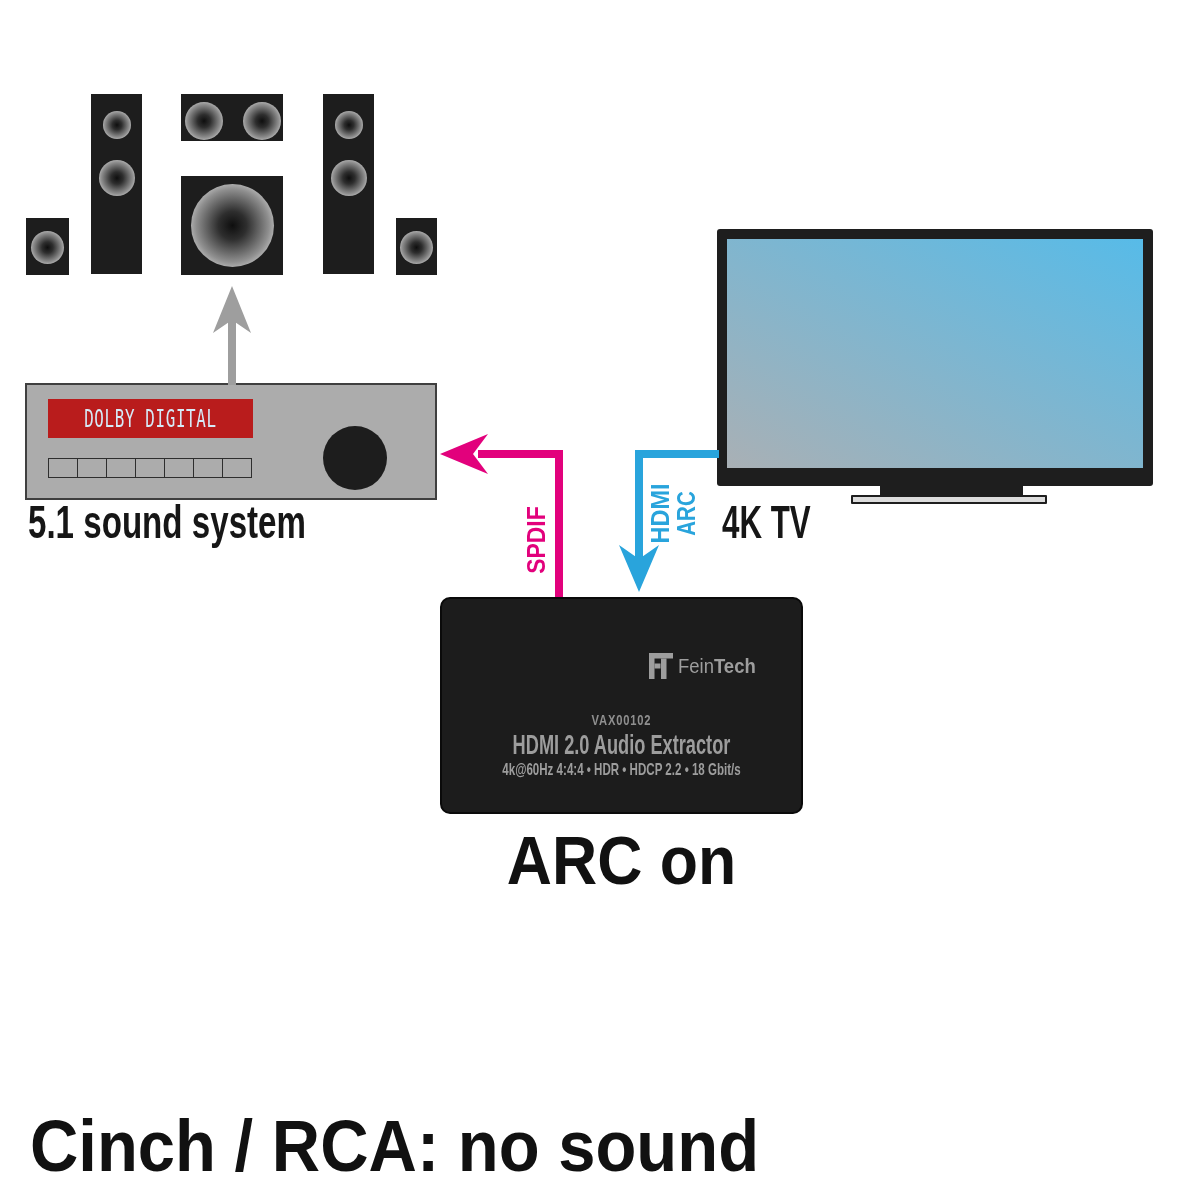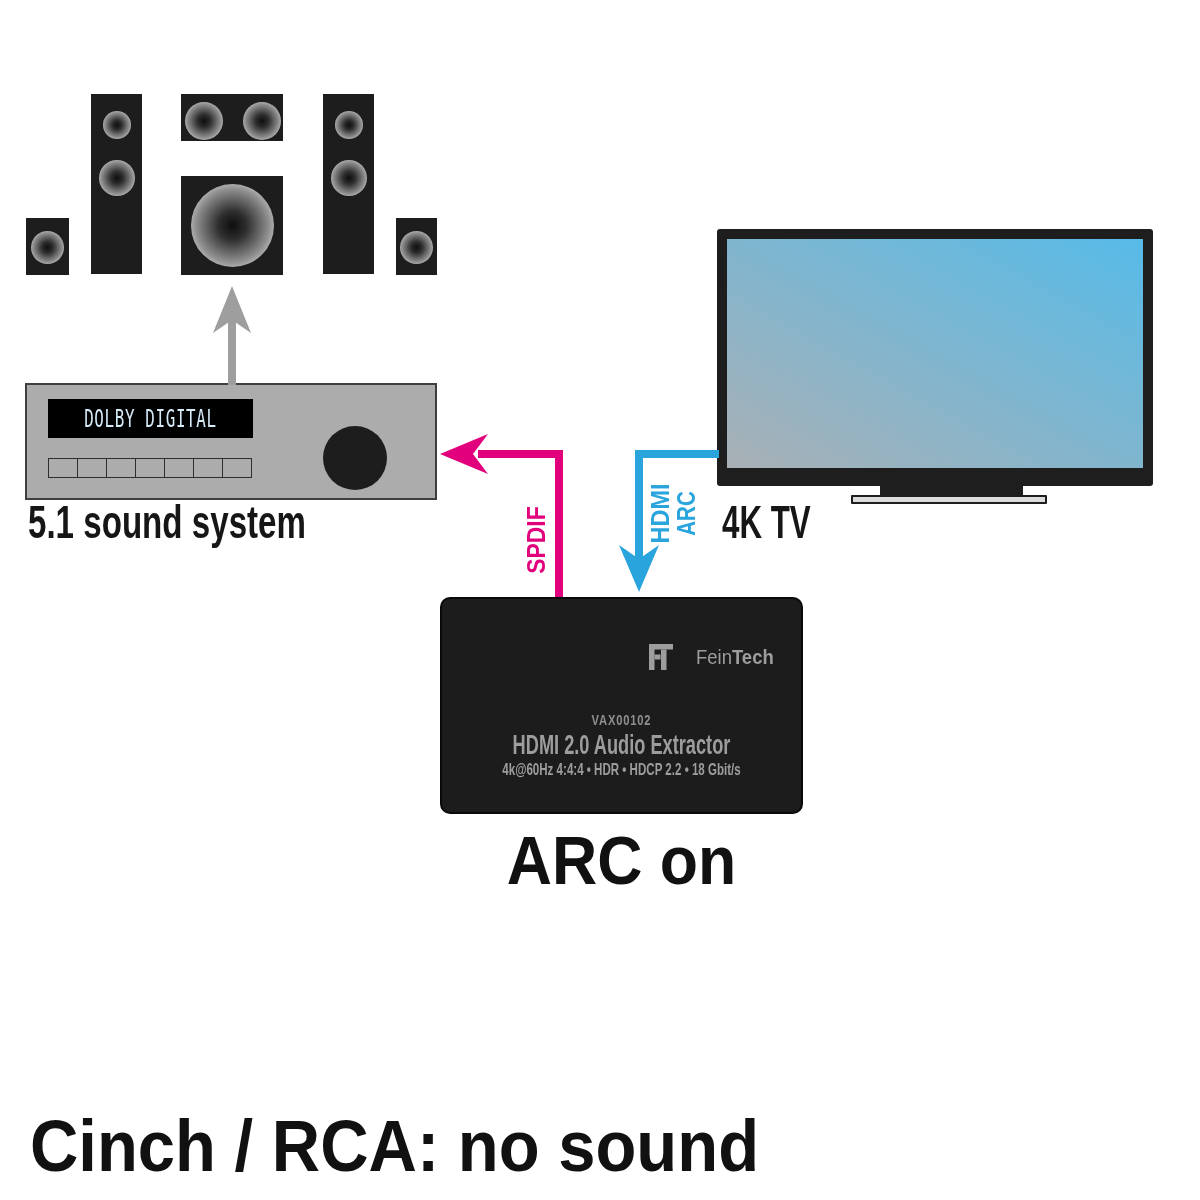--- a/index.html
+++ b/index.html
@@ -16,21 +16,21 @@
     background: radial-gradient(circle, #0e0e0e 0%, #2e2e2e 24%, #8f8f8f 62%, #ffffff 96%);
   }
 
   
   #receiver {
     position:absolute; left:25px; top:383px; width:412px; height:117px;
     background:#acacac; border:2px solid #3f3f3f; box-sizing:border-box;
   }
   #receiver-display {
     position:absolute; left:21px; top:14px; width:205px; height:39px;
-    background:#000000; display:flex; align-items:center; justify-content:center;
+    background:#b91c1c; display:flex; align-items:center; justify-content:center;
   }
   #receiver-display span {
     font-family:"DejaVu Sans Mono", monospace; font-size:24px; color:#d6ebf8;
     letter-spacing:1px; white-space:nowrap; display:inline-block;
     transform:scaleX(0.66); transform-origin:50% 50%;
   }
   #receiver-buttons {
     position:absolute; left:21px; top:73px; width:204px; height:20px; display:flex;
   }
   #receiver-buttons .btn {
@@ -92,21 +92,21 @@
     left:657px; top:501px; width:58px; height:25px; font-size:25px;
     color:var(--hdmi-arc); transform:rotate(-90deg) scaleX(0.82);
   }
 
   
   #extractor {
     position:absolute; left:440px; top:597px; width:363px; height:217px;
     background:#1c1c1c; border:2px solid #0a0a0a; border-radius:10px; box-sizing:border-box;
   }
   #extractor .brand-row {
-    position:absolute; left:206px; top:44px; display:flex; align-items:flex-start; gap:22px;
+    position:absolute; left:206px; top:53px; display:flex; align-items:flex-start; gap:4px;
   }
   #extractor .brand-text {
     font-size:21px; color:#9d9d9d; line-height:28px; white-space:nowrap;
     display:inline-block; transform:scaleX(0.88); transform-origin:left center;
   }
   #extractor .brand-text b { font-weight:bold; }
   .extractor-line {
     position:absolute; left:0; width:100%; text-align:center; line-height:1;
     color:#9d9d9d; font-weight:bold; white-space:nowrap;
   }

